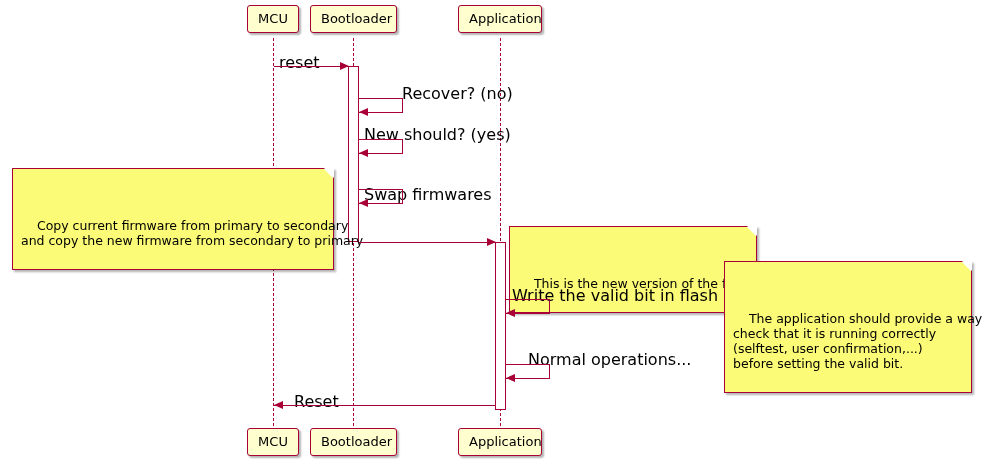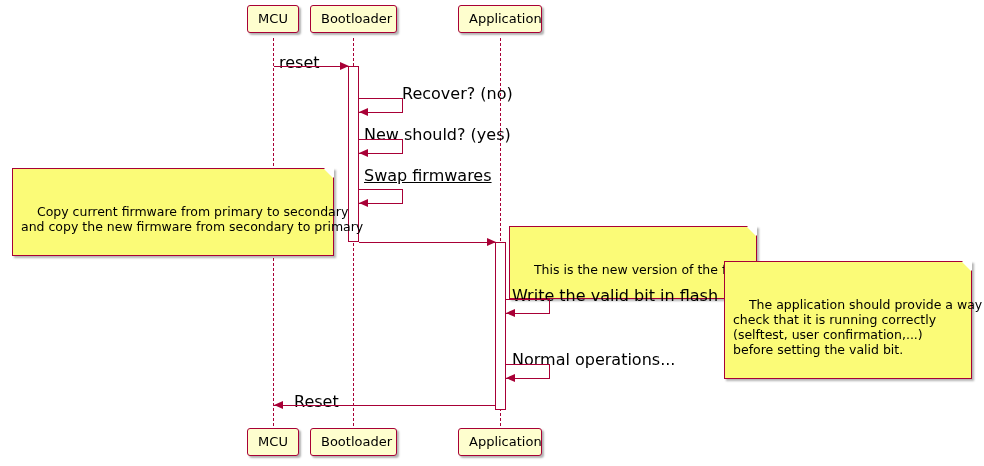--- a/index.html
+++ b/index.html
@@ -73,21 +73,21 @@
     white-space: nowrap;
   }
   .note {
     position: absolute;
     box-sizing: border-box;
     background: #FBFB77;
     border: 1px solid #A80036;
     color: #000000;
     font-size: 12.5px;
     line-height: 15px;
-    padding: 5px 8px 6px 8px;
+    padding: 19px 8px 6px 8px;
     white-space: pre;
     box-shadow: 2px 2px 2px rgba(0,0,0,0.30);
   }
   .note::after {
     content: "";
     position: absolute;
     top: 0;
     right: 0;
     width: 0; height: 0;
     border-left: 9px solid transparent;
@@ -133,21 +133,21 @@
   <div class="arrow-vert" style="left:402px; top:98px; height:14px;"></div>
   <div class="arrow-line" style="left:359px; top:112px; width:44px;"></div>
   <div class="arrow-head-left" style="left:359px; top:108px;"></div>
 
   <div class="msg-label" style="left:364px; top:125px;">New should? (yes)</div>
   <div class="arrow-line" style="left:359px; top:139px; width:44px;"></div>
   <div class="arrow-vert" style="left:402px; top:139px; height:14px;"></div>
   <div class="arrow-line" style="left:359px; top:153px; width:44px;"></div>
   <div class="arrow-head-left" style="left:359px; top:149px;"></div>
 
-  <div class="msg-label" style="left:364px; top:166px;text-decoration:underline;">Swap firmwares</div>
+  <div class="msg-label" style="left:364px; top:185px;">Swap firmwares</div>
   <div class="arrow-line" style="left:359px; top:189px; width:44px;"></div>
   <div class="arrow-vert" style="left:402px; top:189px; height:14px;"></div>
   <div class="arrow-line" style="left:359px; top:203px; width:44px;"></div>
   <div class="arrow-head-left" style="left:359px; top:199px;"></div>
 
   <div class="note" style="left:12px; top:168px; width:322px;">
     <span class="note-corner"></span>
     <span>Copy current firmware from primary to secondary
 and copy the new firmware from secondary to primary</span>
   </div>
@@ -167,21 +167,21 @@
   <div class="arrow-head-left" style="left:506px; top:309px;"></div>
 
   <div class="note" style="left:724px; top:261px; width:248px;">
     <span class="note-corner"></span>
     <span>The application should provide a way to
 check that it is running correctly
 (selftest, user confirmation,...)
 before setting the valid bit.</span>
   </div>
 
-  <div class="msg-label" style="left:512px; top:350px;">Normal operations...</div>
+  <div class="msg-label" style="left:528px; top:350px;">Normal operations...</div>
   <div class="arrow-line" style="left:506px; top:364px; width:44px;"></div>
   <div class="arrow-vert" style="left:549px; top:364px; height:14px;"></div>
   <div class="arrow-line" style="left:506px; top:378px; width:44px;"></div>
   <div class="arrow-head-left" style="left:506px; top:374px;"></div>
 
   <div class="msg-label" style="left:294px; top:392px;">Reset</div>
   <div class="arrow-line" style="left:274px; top:405px; width:221px;"></div>
   <div class="arrow-head-left" style="left:274px; top:401px;"></div>
 
 </div>

